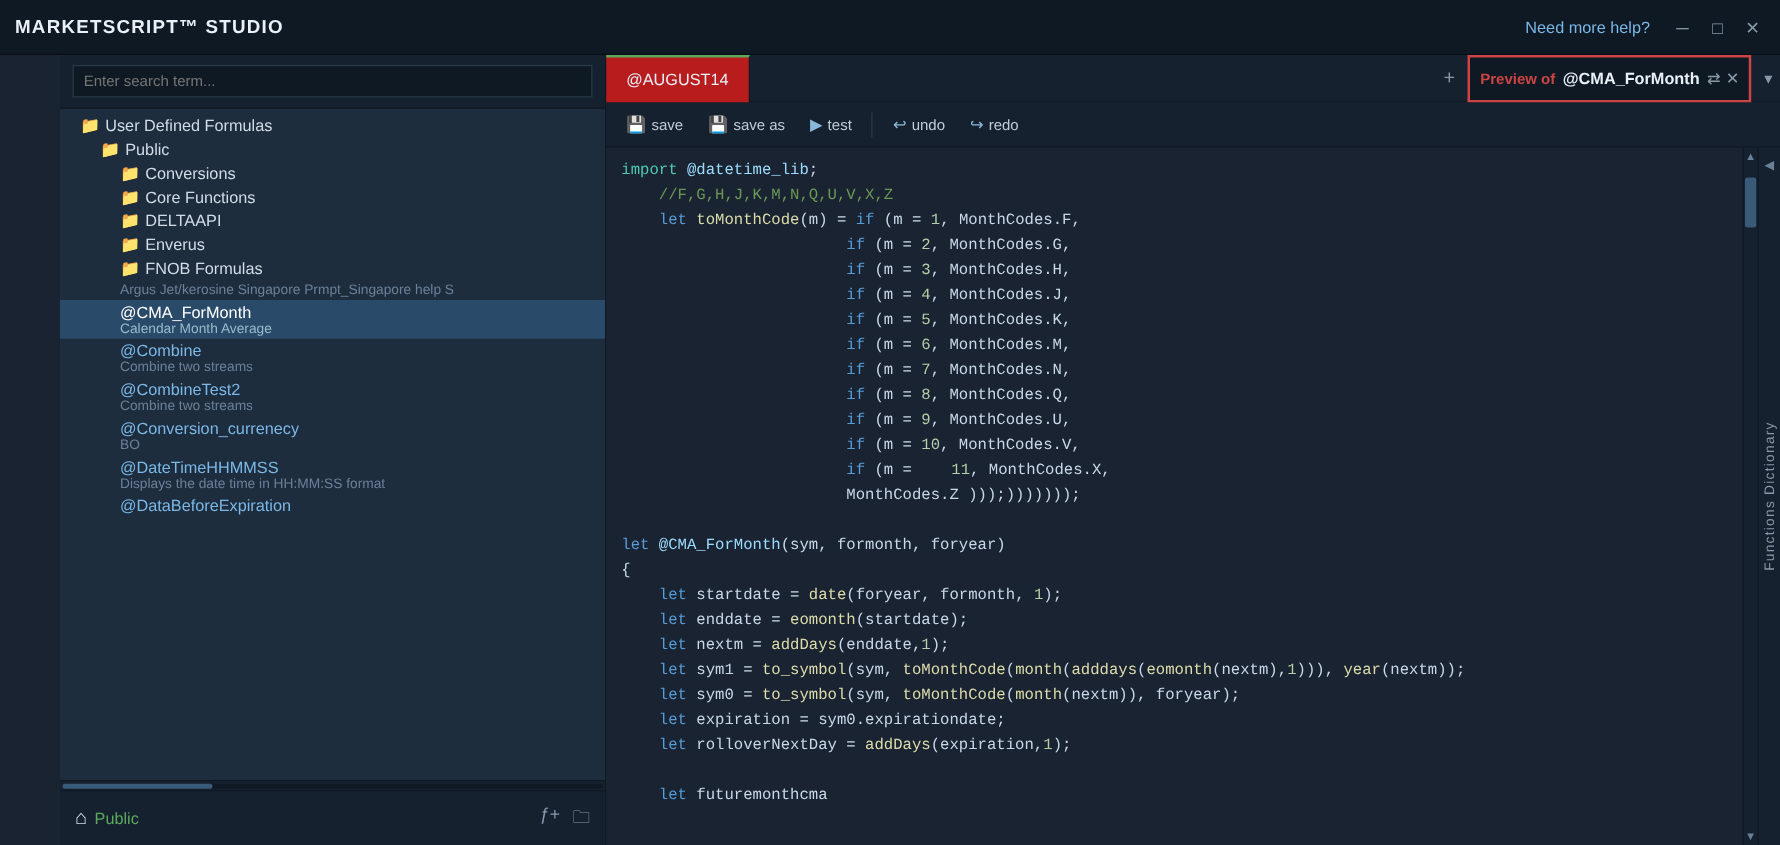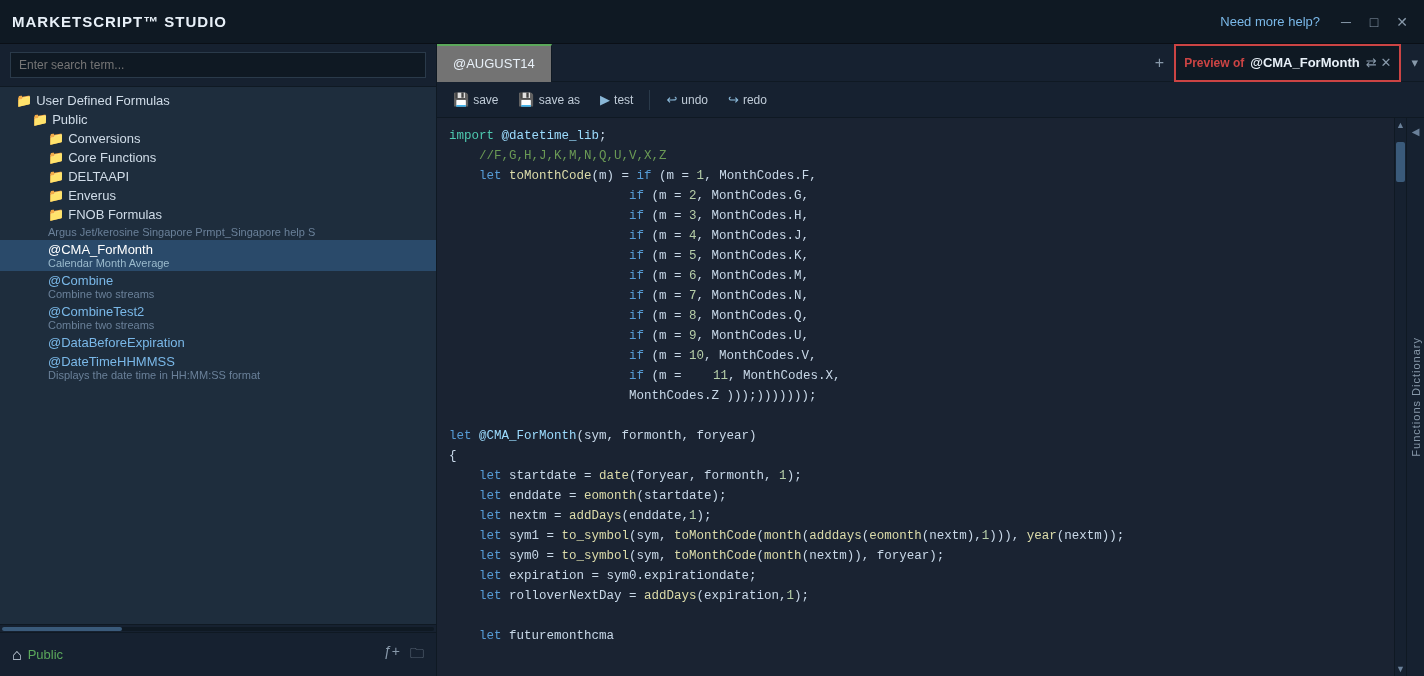--- a/index.html
+++ b/index.html
@@ -52,20 +52,21 @@
       cursor: pointer;
       width: 20px;
       text-align: center;
     }
 
     
     .main-layout {
       display: flex;
       flex: 1;
       overflow: hidden;
+      padding-left: 48px;
     }
 
     
     .sidebar {
       width: 437px;
       background: #1e2d3d;
       display: flex;
       flex-direction: column;
       flex-shrink: 0;
       border-right: 1px solid #0f1923;
@@ -200,21 +201,21 @@
       color: #7ab8e8;
       padding: 0 16px;
       height: 38px;
       display: flex;
       align-items: center;
       border-right: 1px solid #0f1923;
       cursor: pointer;
       font-size: 13px;
     }
     .tab.active {
-      background: #737373;
+      background: #b91c1c;
       color: #e8f0f8;
       border-top: 2px solid #5ba85b;
     }
     .tab-spacer { flex: 1; }
     .tab-add {
       color: #8899aa;
       padding: 0 10px;
       cursor: pointer;
       font-size: 16px;
       height: 38px;
@@ -461,31 +462,37 @@
         </div>
       </div>
 
       <div class="tree-item indent-3">
         <div class="tree-item-content">
           <span class="tree-item-name tree-item-at">@CombineTest2</span>
           <span class="tree-item-desc">Combine two streams</span>
         </div>
       </div>
 
-
-      <div class="tree-item indent-3">
-        <div class="tree-item-content">
-          <span class="tree-item-name tree-item-at">@DataBeforeExpiration</span>
+      <div class="tree-item indent-3">
+        <div class="tree-item-content">
+          <span class="tree-item-name tree-item-at">@Conversion_currenecy</span>
+          <span class="tree-item-desc">BO</span>
         </div>
       </div>
 
       <div class="tree-item indent-3">
         <div class="tree-item-content">
           <span class="tree-item-name tree-item-at">@DateTimeHHMMSS</span>
           <span class="tree-item-desc">Displays the date time in HH:MM:SS format</span>
+        </div>
+      </div>
+
+      <div class="tree-item indent-3">
+        <div class="tree-item-content">
+          <span class="tree-item-name tree-item-at">@DataBeforeExpiration</span>
         </div>
       </div>
 
     </div>
 
     <div class="sidebar-hscroll">
       <div class="hscroll-track">
         <div class="hscroll-thumb"></div>
       </div>
     </div>

